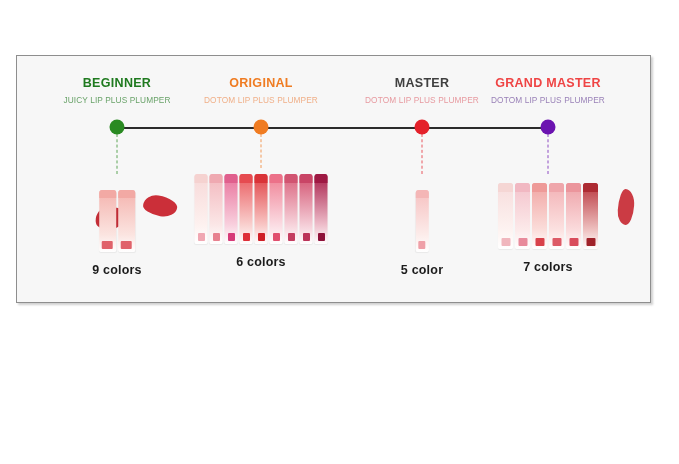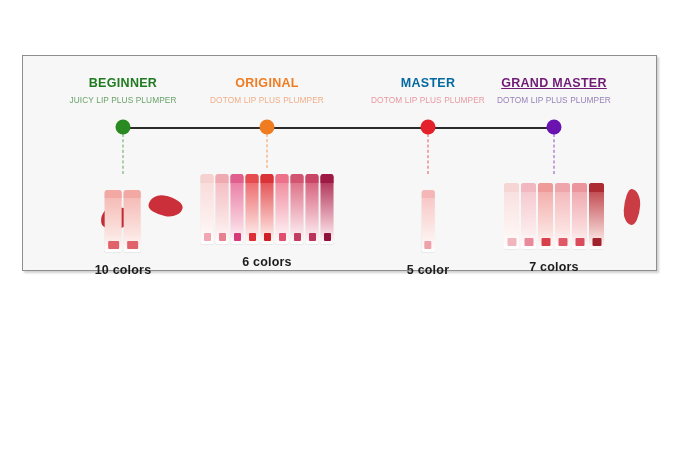--- a/index.html
+++ b/index.html
@@ -11,24 +11,24 @@
     width: 679px;
     height: 464px;
     position: relative;
     font-family: "Liberation Sans", "DejaVu Sans", sans-serif;
     overflow: hidden;
   }
 
   
   #panel {
     position: absolute;
-    left: 22px;
+    left: 16px;
     top: 55px;
     width: 635px;
-    height: 216px;
+    height: 248px;
     background: #f7f7f7;
     border: 1px solid #8e8e8e;
     box-shadow: 2px 2px 2px rgba(120,120,120,0.35);
     box-sizing: border-box;
   }
 
   
   #timeline {
     position: absolute;
     left: 0; top: 0; width: 635px; height: 248px;
@@ -158,29 +158,29 @@
       <div class="drop" style="left: 100px; height: 40px; border-left-color: rgb(42, 138, 34); opacity: 0.75;"></div>
       <div class="stage-head" style="left: 244px; top: 20px;">
         <span class="stage-title" style="color: rgb(239, 124, 34);">ORIGINAL</span>
         <span class="stage-sub" style="color: rgb(240, 176, 137);">DOTOM LIP PLUS PLUMPER</span>
       </div>
       <div class="node" style="left: 244px;">
         <span class="dot" style="background: rgb(240, 124, 34);"></span>
       </div>
       <div class="drop" style="left: 244px; height: 34px; border-left-color: rgb(240, 124, 34); opacity: 0.75;"></div>
       <div class="stage-head" style="left: 405px; top: 20px;">
-        <span class="stage-title" style="color: #0369a1;">MASTER</span>
+        <span class="stage-title" style="color: #404040;">MASTER</span>
         <span class="stage-sub" style="color: rgb(231, 154, 160);">DOTOM LIP PLUS PLUMPER</span>
       </div>
       <div class="node" style="left: 405px;">
         <span class="dot" style="background: rgb(228, 33, 42);"></span>
       </div>
       <div class="drop" style="left: 405px; height: 40px; border-left-color: rgb(228, 33, 42); opacity: 0.75;"></div>
       <div class="stage-head" style="left: 531px; top: 20px;">
-        <span class="stage-title" style="color: #701a75; text-decoration: underline;">GRAND MASTER</span>
+        <span class="stage-title" style="color: #ef4444;">GRAND MASTER</span>
         <span class="stage-sub" style="color: rgb(154, 130, 184);">DOTOM LIP PLUS PLUMPER</span>
       </div>
       <div class="node" style="left: 531px;">
         <span class="dot" style="background: rgb(107, 19, 176);"></span>
       </div>
       <div class="drop" style="left: 531px; height: 40px; border-left-color: rgb(107, 19, 176); opacity: 0.75;"></div>
     </div>
 
   <div id="product-groups">
 
@@ -190,21 +190,21 @@
           <div class="swatch" style="background: rgb(200, 36, 46); width: 34px; height: 20px; left: calc(50% + 26px); top: 22px; transform: rotate(10deg);"></div>
           <div class="tube" style="width: 17px; height: 62px; margin-left: 0px; background: linear-gradient(rgb(244, 179, 174) 0%, rgb(251, 228, 224) 72%, rgb(255, 255, 255) 100%);">
             <div class="cap" style="height: 8px; background: rgb(242, 169, 164);"></div>
             <div class="label-chip" style="background: rgb(224, 98, 106); width: 11px;"></div>
           </div>
           <div class="tube" style="width: 17px; height: 62px; margin-left: 2px; background: linear-gradient(rgb(244, 179, 174) 0%, rgb(251, 228, 224) 72%, rgb(255, 255, 255) 100%);">
             <div class="cap" style="height: 8px; background: rgb(242, 169, 164);"></div>
             <div class="label-chip" style="background: rgb(224, 98, 106); width: 11px;"></div>
           </div>
         </div>
-        <div class="count">10 colors</div>
+        <div class="count">9 colors</div>
       </div>
       <div class="group" style="left: 244px; top: 110px;">
         <div class="tubes">
           <div class="tube" style="width: 13px; height: 70px; margin-left: 0px; background: linear-gradient(rgb(247, 216, 216) 0%, rgb(253, 241, 239) 72%, rgb(255, 255, 255) 100%);">
             <div class="cap" style="height: 9px; background: rgb(245, 210, 208);"></div>
             <div class="label-chip" style="background: rgb(240, 167, 178); width: 7px;"></div>
           </div>
           <div class="tube" style="width: 13px; height: 70px; margin-left: 2px; background: linear-gradient(rgb(242, 183, 189) 0%, rgb(251, 230, 230) 72%, rgb(255, 255, 255) 100%);">
             <div class="cap" style="height: 9px; background: rgb(239, 169, 177);"></div>
             <div class="label-chip" style="background: rgb(232, 129, 143); width: 7px;"></div>

